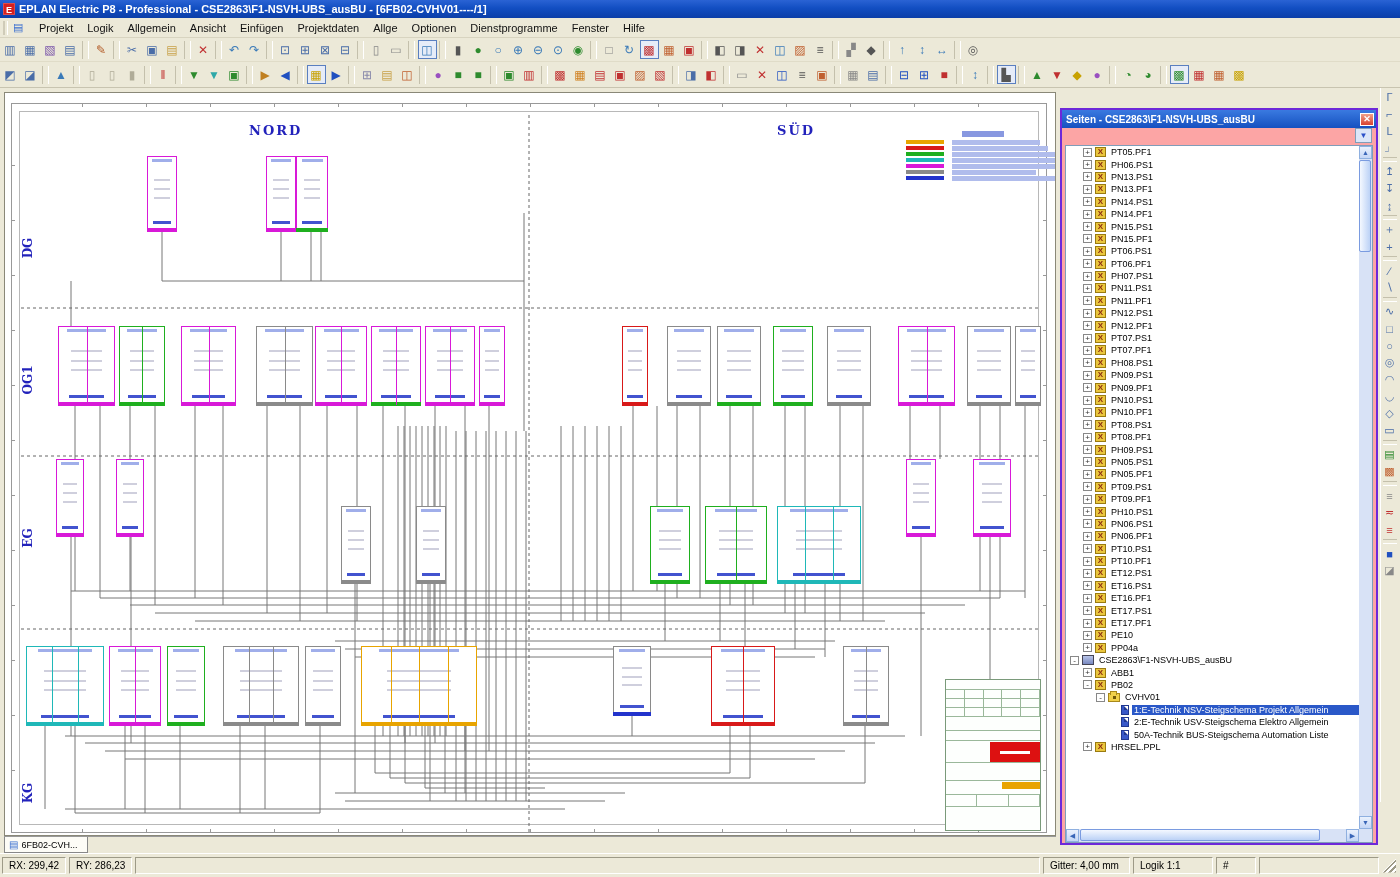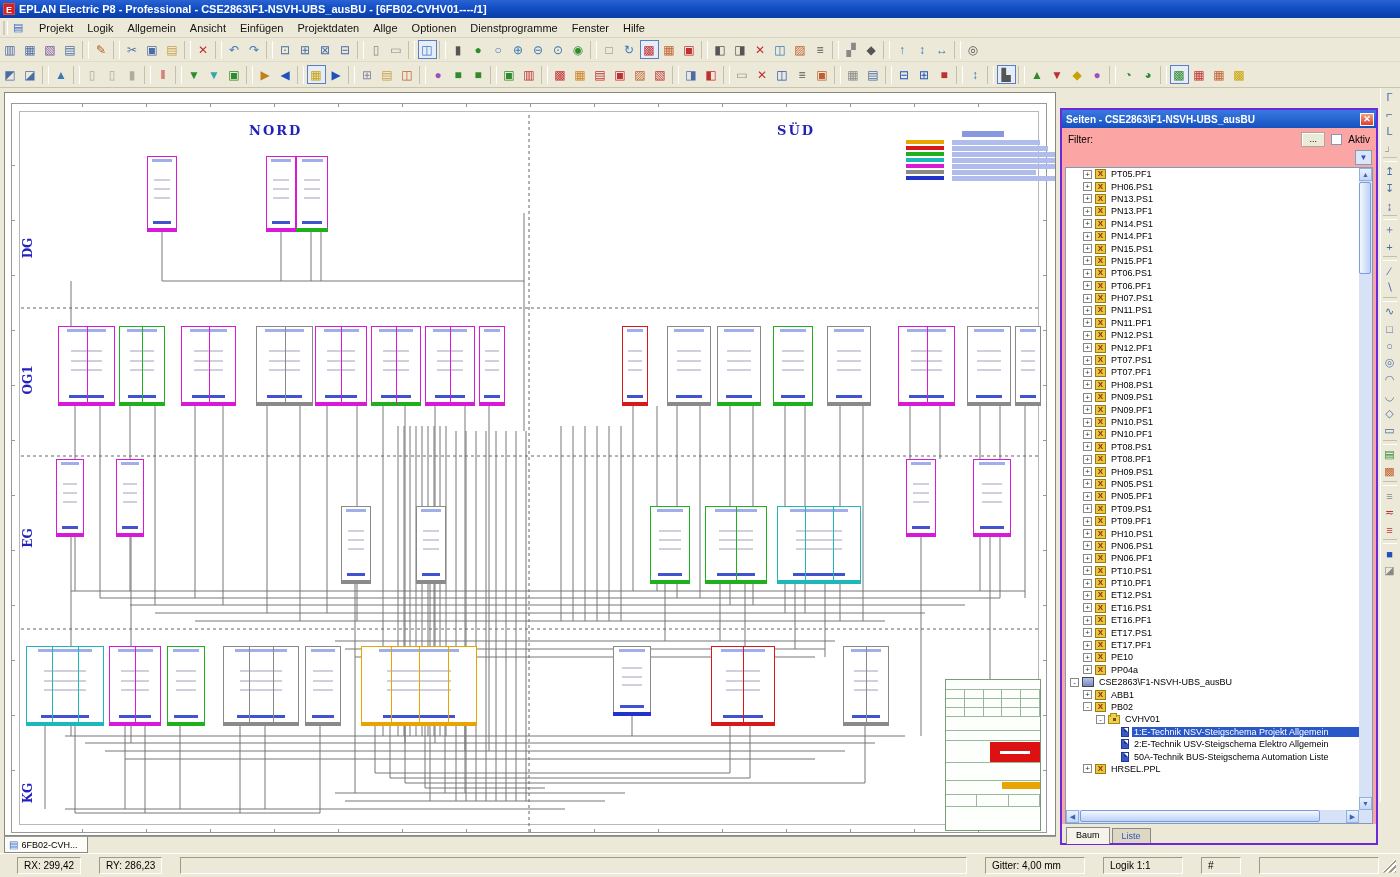--- a/index.html
+++ b/index.html
@@ -129,21 +129,21 @@
   
   #right-strip { position:absolute; left:1380px; top:0; width:18px; height:714px; background:#ece9d8;
     display:flex; flex-direction:column; align-items:center; border-left:1px solid #fff; }
   #right-strip .tb-icon { width:17px; height:17px; font-size:11px; }
   #right-strip .hsep { width:14px; height:5px; border-top:1px solid #c4c0ac; border-bottom:1px solid #fff; margin:1px 0; }
 
   
   #statusbar { position:absolute; left:0; top:853px; width:1400px; height:24px; background:#ece9d8;
     border-top:1px solid #fff; display:flex; align-items:center; font-size:10px; padding:2px; gap:3px; }
   .sfield { border:1px solid; border-color:#9d9a87 #fff #fff #9d9a87; padding:1px 6px; height:17px;
-    display:flex; align-items:center; white-space:nowrap;margin-left:15px; }
+    display:flex; align-items:center; white-space:nowrap; }
   .sfill { flex:1; }
   #resize-grip { width:14px; height:14px; margin-right:2px;
     background:repeating-linear-gradient(135deg,#fff 0 2px,#9d9a87 2px 4px); clip-path:polygon(100% 0,100% 100%,0 100%); }
 </style>
 </head>
 <body>
 
 <div id="titlebar">
   <span id="app-logo">E</span>
   <span>EPLAN Electric P8 - Professional - CSE2863\F1-NSVH-UBS_ausBU - [6FB02-CVHV01----/1]</span>
@@ -823,27 +823,20 @@
       <span class="pic">▤</span>
       <span>6FB02-CVH...</span>
     </div>
   </div>
 
   <div id="panel">
     <div id="panel-title">
       <span class="t">Seiten - CSE2863\F1-NSVH-UBS_ausBU</span>
       <span id="panel-close">✕</span>
     </div>
-    <div id="filter-row">
-      <span>Filter:</span>
-      <span class="sp"></span>
-      <span id="browse-btn">...</span>
-      <span id="active-check"></span>
-      <span>Aktiv</span>
-    </div>
     <div id="combo-row">
       <span id="combo-btn">▼</span>
     </div>
     <div id="tree-wrap">
       <div id="tree">
           <div class="trow" style="padding-left: 17px;">
             <span class="ebox">+</span>
             <span class="ico ico-pages">X</span>
             <span class="tl">PT05.PF1</span>
           </div>
@@ -1093,24 +1086,20 @@
         <div class="sb-thumb" style="top:14px; height:92px; left:0; width:12px"></div>
         <div class="sb-btn" style="bottom:0">▼</div>
       </div>
       <div class="sb-h">
         <div class="sb-btn" style="left:0">◀</div>
         <div class="sb-thumb" style="left:14px; width:240px; top:0; height:12px"></div>
         <div class="sb-btn" style="right:0">▶</div>
       </div>
       <div id="tree-corner"></div>
     </div>
-    <div id="panel-tabs">
-        <span class="ptab active">Baum</span>
-        <span class="ptab inactive">Liste</span>
-      </div>
   </div>
 
   <div id="right-strip">
       <span class="tb-icon" style="color: rgb(74, 109, 168);">Γ</span>
       <span class="tb-icon" style="color: rgb(74, 109, 168);">⌐</span>
       <span class="tb-icon" style="color: rgb(74, 109, 168);">L</span>
       <span class="tb-icon" style="color: rgb(74, 109, 168);">」</span>
       <span class="hsep"></span>
       <span class="tb-icon" style="color: rgb(74, 109, 168);">↥</span>
       <span class="tb-icon" style="color: rgb(74, 109, 168);">↧</span>
@@ -1140,18 +1129,18 @@
       <span class="hsep"></span>
       <span class="tb-icon" style="color: rgb(32, 80, 192);">■</span>
       <span class="tb-icon" style="color: rgb(136, 136, 136);">◪</span>
     </div>
 </div>
 
 <div id="statusbar">
   <span class="sfield">RX: 299,42</span>
   <span class="sfield">RY: 286,23</span>
   <span class="sfield sfill"></span>
-  <span class="sfield" style="width:100px">Gitter: 4,00 mm</span>
+  <span class="sfield" style="width:87px">Gitter: 4,00 mm</span>
   <span class="sfield" style="width:80px">Logik 1:1</span>
   <span class="sfield" style="width:40px">#</span>
   <span class="sfield" style="width:120px"></span>
   <span id="resize-grip"></span>
 </div>
 
 </body></html>

